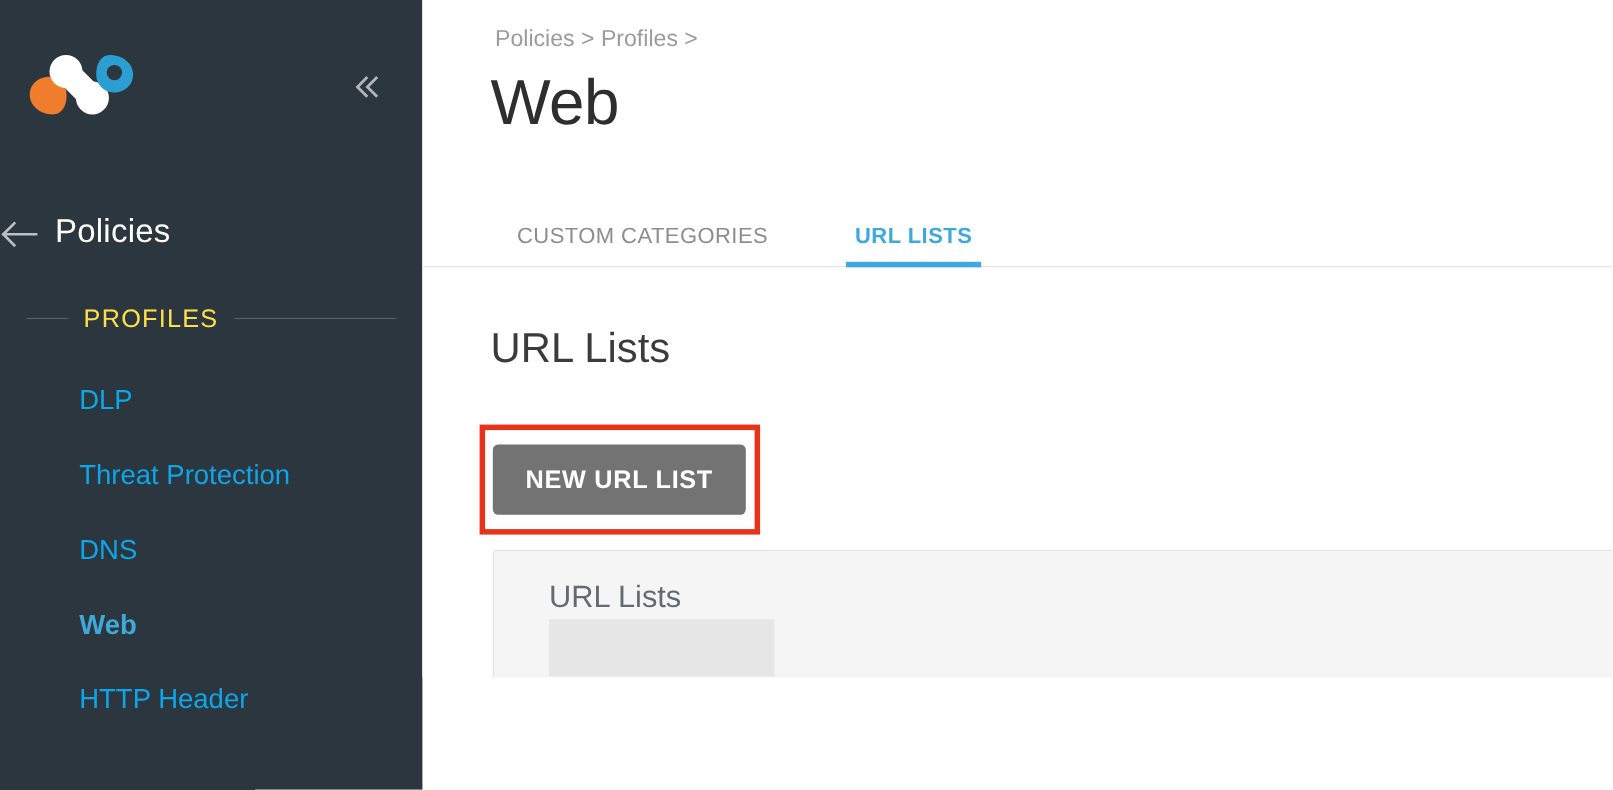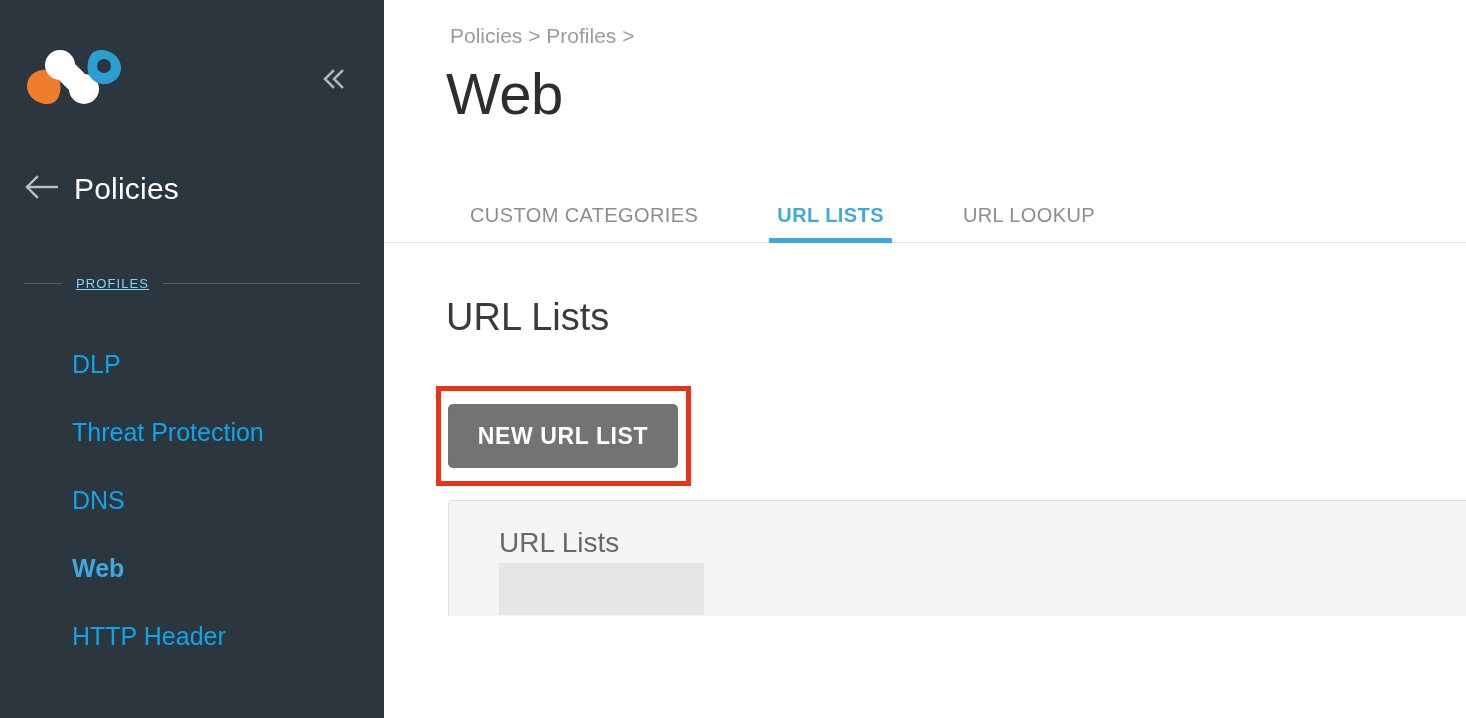--- a/index.html
+++ b/index.html
@@ -30,48 +30,46 @@
   .collapse-btn {
     position: absolute; right: 32px; top: 62px;
     width: 36px; height: 34px;
     display: flex; align-items: center; justify-content: center;
     cursor: pointer;
   }
 
   .back-row {
     position: absolute; left: 0; top: 172px;
     width: 100%; height: 56px;
-    display: flex; align-items: flex-start;
-    padding-left: 24px;
+    display: flex; align-items: flex-end;
     cursor: pointer;
   }
   .back-arrow { width: 38px; height: 30px; display: flex; align-items: center; }
   .back-label {
     margin-left: 12px;
     color: #ffffff;
     font-size: 30px;
     font-weight: 400;
     letter-spacing: 0.2px;
   }
 
   .section-divider {
     position: absolute; left: 0; top: 276px;
     width: 100%;
     display: flex; align-items: center;
     padding: 0 24px 0 24px;
   }
   .section-divider .rule { height: 1px; background: #566069; flex: 0 0 38px; }
   .section-divider .rule-long { height: 1px; background: #566069; flex: 1 1 auto; }
   .section-divider .sec-label {
-    color: #7dd3fc;
-    font-size: 13px;
+    color: #fde047;
+    font-size: 23px;
     letter-spacing: 1.1px;
     padding: 0 14px;
     white-space: nowrap;
-    text-decoration: underline;
   }
 
   .nav-list { position: absolute; left: 0; top: 330px; width: 100%; }
   .nav-item {
     height: 68px;
     display: flex; align-items: center;
     padding-left: 72px;
     color: #0ea5e9;
     font-size: 25px;
     font-weight: 400;
@@ -262,21 +260,20 @@
 
   <div class="main">
 
     <div class="breadcrumb">Policies &gt; Profiles &gt;</div>
 
     <h1 class="page-title">Web</h1>
 
     <div class="tabs">
       <div class="tab">CUSTOM CATEGORIES</div>
       <div class="tab active">URL LISTS</div>
-      <div class="tab">URL LOOKUP</div>
     </div>
 
     <h2 class="section-heading">URL Lists</h2>
 
     <div class="annotation-box"></div>
 
     <button class="new-btn">NEW URL LIST</button>
 
     <div class="card">
       <div class="card-header">

